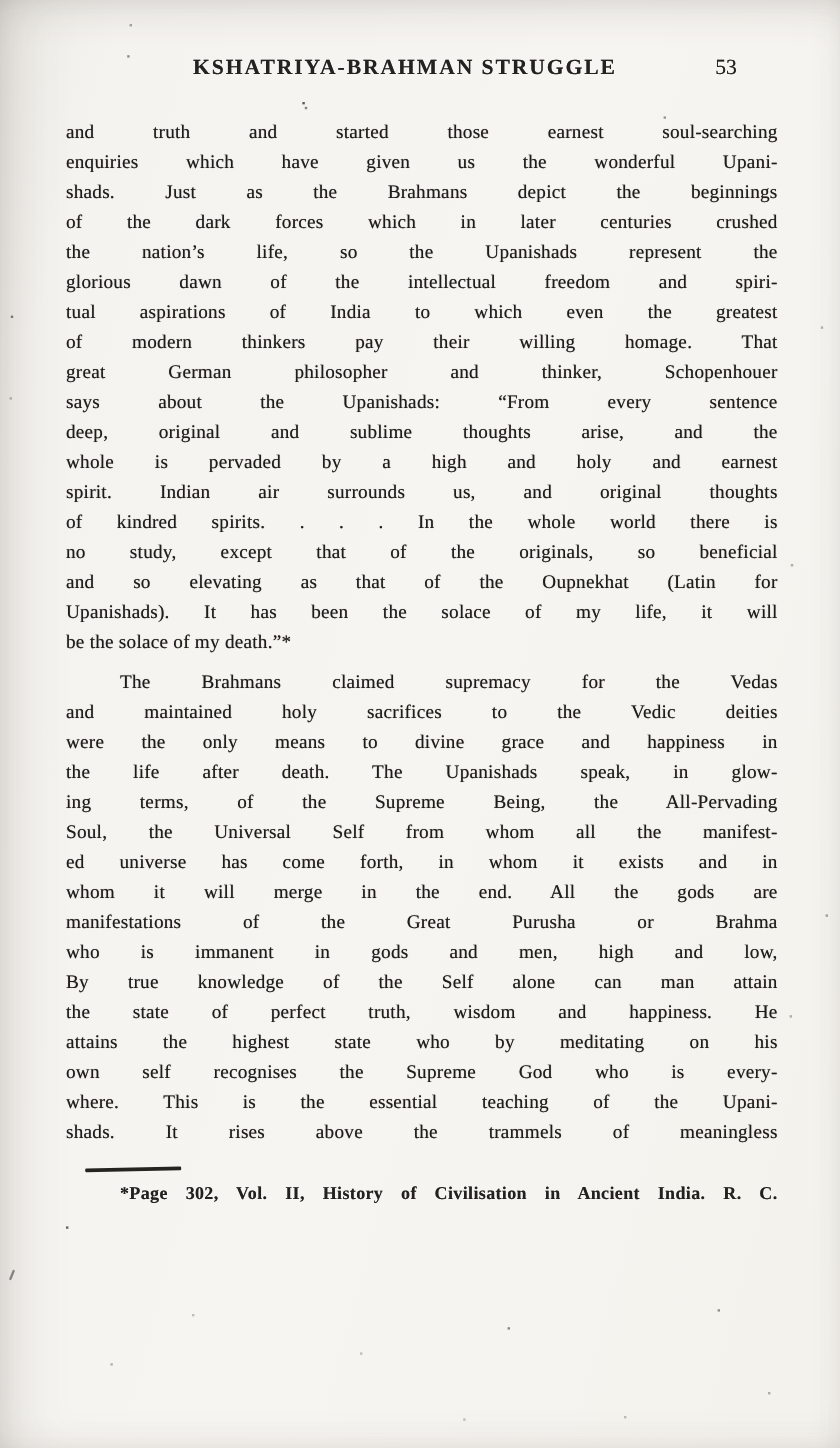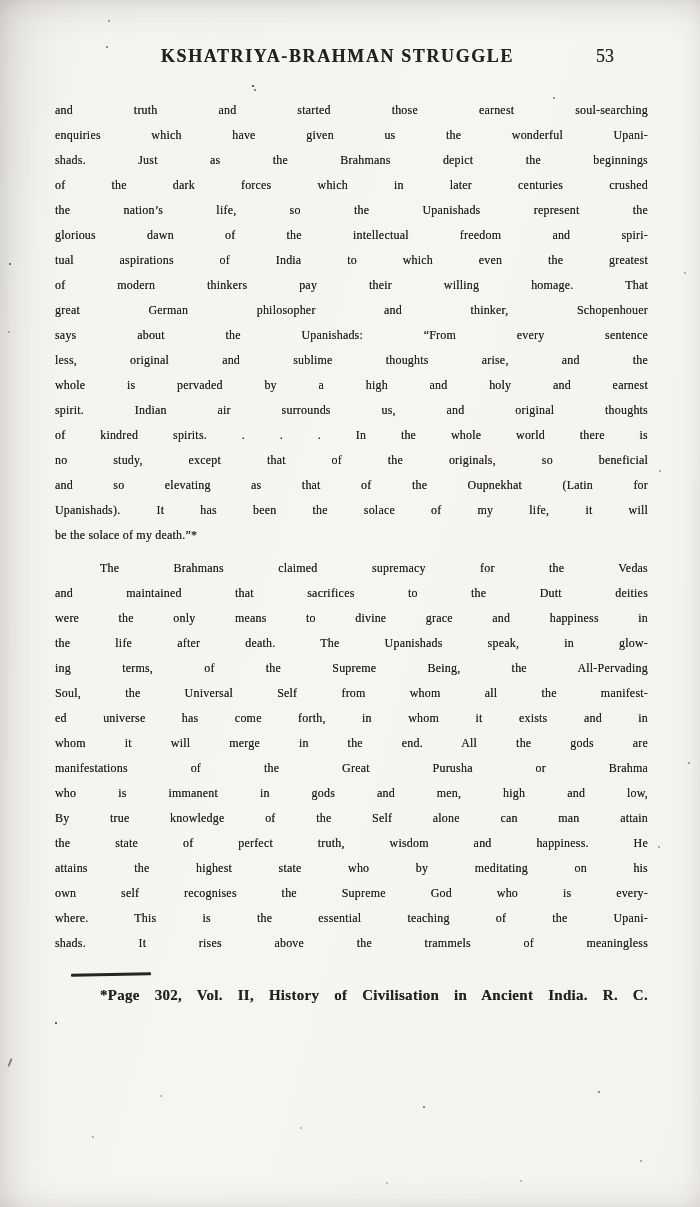--- a/index.html
+++ b/index.html
@@ -45,21 +45,21 @@
     right: 34px;
     top: 0;
     font-size: 18px;
     color: #242220;
     text-shadow: 0 0 0.5px rgba(36,34,32,0.6);
   }
   .body-text {
     margin-top: 28px;
   }
   .line {
-    font-size: 12px;
+    font-size: 16px;
     line-height: 25px;
     letter-spacing: 0.2px;
     text-align: justify;
     text-align-last: justify;
     white-space: normal;
     text-shadow: 0 0 0.6px rgba(31,29,27,0.65);
   }
   .line.no-stretch {
     text-align-last: left;
   }
@@ -150,32 +150,32 @@
           <div class="line">and truth and started those earnest soul-searching</div>
           <div class="line">enquiries which have given us the wonderful Upani-</div>
           <div class="line">shads. Just as the Brahmans depict the beginnings</div>
           <div class="line">of the dark forces which in later centuries crushed</div>
           <div class="line">the nation’s life, so the Upanishads represent the</div>
           <div class="line">glorious dawn of the intellectual freedom and spiri-</div>
           <div class="line">tual aspirations of India to which even the greatest</div>
           <div class="line">of modern thinkers pay their willing homage. That</div>
           <div class="line">great German philosopher and thinker, Schopenhouer</div>
           <div class="line">says about the Upanishads: “From every sentence</div>
-          <div class="line">less, original and sublime thoughts arise, and the</div>
+          <div class="line">deep, original and sublime thoughts arise, and the</div>
           <div class="line">whole is pervaded by a high and holy and earnest</div>
           <div class="line">spirit. Indian air surrounds us, and original thoughts</div>
           <div class="line">of kindred spirits. . . . In the whole world there is</div>
           <div class="line">no study, except that of the originals, so beneficial</div>
           <div class="line">and so elevating as that of the Oupnekhat (Latin for</div>
           <div class="line">Upanishads). It has been the solace of my life, it will</div>
           <div class="line no-stretch">be the solace of my death.”*</div>
         </div>
         <div class="paragraph indent">
           <div class="line">The Brahmans claimed supremacy for the Vedas</div>
-          <div class="line">and maintained that sacrifices to the Dutt deities</div>
+          <div class="line">and maintained holy sacrifices to the Vedic deities</div>
           <div class="line">were the only means to divine grace and happiness in</div>
           <div class="line">the life after death. The Upanishads speak, in glow-</div>
           <div class="line">ing terms, of the Supreme Being, the All-Pervading</div>
           <div class="line">Soul, the Universal Self from whom all the manifest-</div>
           <div class="line">ed universe has come forth, in whom it exists and in</div>
           <div class="line">whom it will merge in the end. All the gods are</div>
           <div class="line">manifestations of the Great Purusha or Brahma</div>
           <div class="line">who is immanent in gods and men, high and low,</div>
           <div class="line">By true knowledge of the Self alone can man attain</div>
           <div class="line">the state of perfect truth, wisdom and happiness. He</div>

